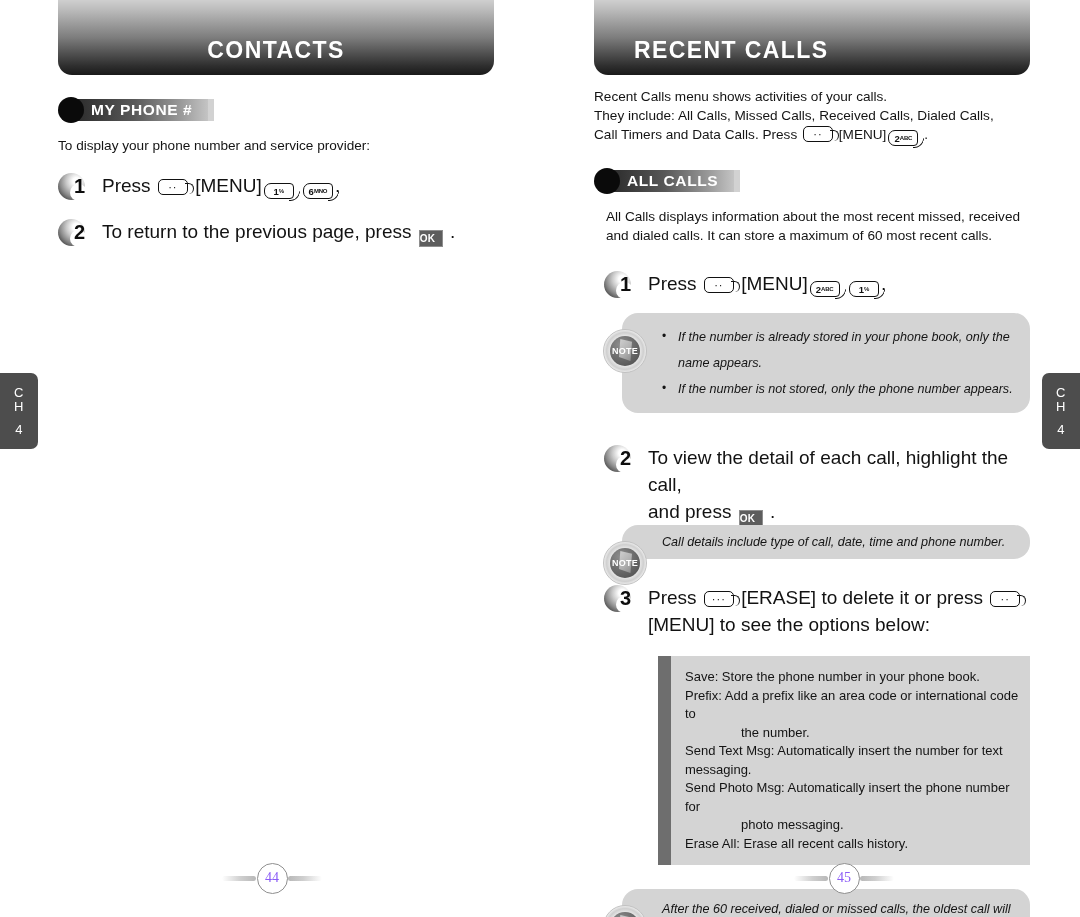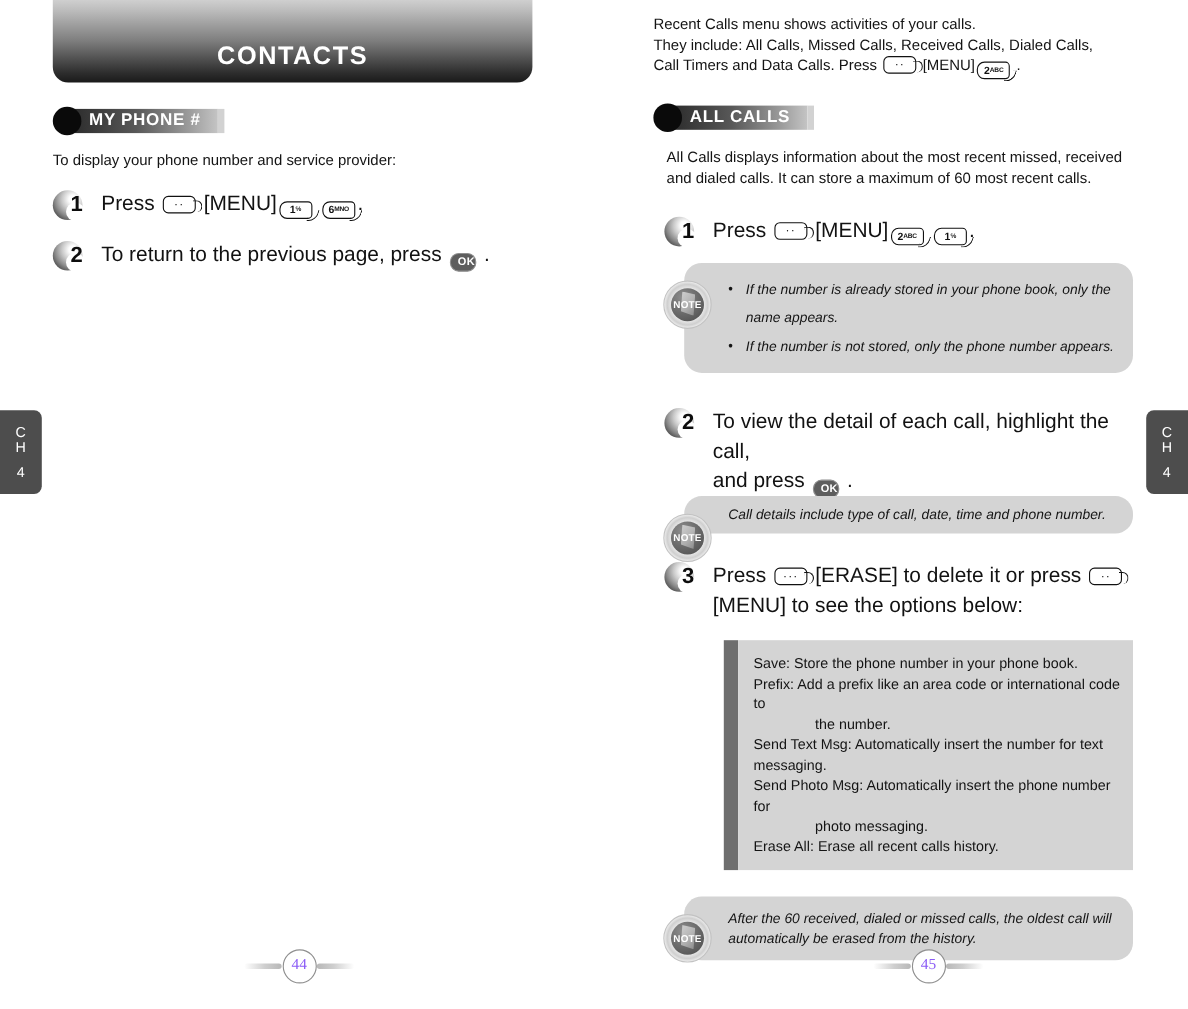--- a/index.html
+++ b/index.html
@@ -21,21 +21,21 @@
     align-items: center; justify-content: center;
     font-size: 13px; line-height: 14px; font-weight: 400;
     letter-spacing: .5px;
   }
   .chaptab.left  { left: 0;  top: 373px; border-radius: 0 7px 7px 0; }
   .chaptab.right { right: 0; top: 373px; border-radius: 7px 0 0 7px; }
   .chaptab .num { margin-top: 9px; font-size: 13px; }
 
   
   .col { position: absolute; top: 0; }
-  .col.left  { left: 48px;  width: 436px; }
+  .col.left  { left: 58px;  width: 436px; }
   .col.right { left: 594px; width: 436px; }
 
   
   .banner {
     height: 75px;
     background: linear-gradient(to bottom,
        #cfcfcf 0%, #bdbdbd 12%, #a2a2a2 28%,
        #7d7d7d 50%, #535353 70%, #2e2e2e 88%, #1a1a1a 100%);
     display: flex; align-items: flex-end;
     color: #ffffff;
@@ -133,23 +133,23 @@
   .key.numkey .sub { font-size: 6px; vertical-align: 2px; letter-spacing: -.2px; }
   .key.numkey::after {
     content: ""; position: absolute; right: -6px; top: 7px;
     width: 8px; height: 9px;
     border-bottom: 1.7px solid #111; border-right: 1.7px solid #111;
     border-radius: 0 0 7px 0;
     transform: skewX(-18deg);
   }
   .key.okkey {
     background: #5d5d5d; border: 1.5px solid #8e8e8e;
-    border-radius: 8px; color: #fff;
+    border-radius: 0; color: #fff;
     min-width: 24px; height: 17px;
-    font-size: 10px; font-weight: bold; text-align: right;
+    font-size: 10px; font-weight: bold; text-align: left;
     line-height: 15px; letter-spacing: .3px;
     vertical-align: -4px;
   }
 
   
   .note { position: relative; margin-top: 16px; }
   .note-icon {
     position: absolute; left: 9px; top: 16px;
     width: 44px; height: 44px; border-radius: 50%;
     background: radial-gradient(circle at 50% 50%,
@@ -290,20 +290,23 @@
         <span>To return to the previous page, press</span>
         <span class="key okkey">OK</span>
         <span>.</span>
       </span>
     </div>
 
   </div>
 
   <div class="col right">
 
+    <div class="banner">
+      <span class="banner-title">RECENT CALLS</span>
+    </div>
 
     <div class="intro" style="margin-top:12px;">
       <span>Recent Calls menu shows activities of your calls.</span><br>
       <span>They include:  All Calls, Missed Calls, Received Calls, Dialed Calls,</span><br>
       <span>Call Timers and Data Calls. Press</span>
       <span class="key soft3"><span class="dots">··</span></span>
       <span>[<span>MENU</span>]</span><span class="key numkey"><span class="lbl">2</span><span class="sub">ABC</span></span>
       <span>.</span>
     </div>
 

